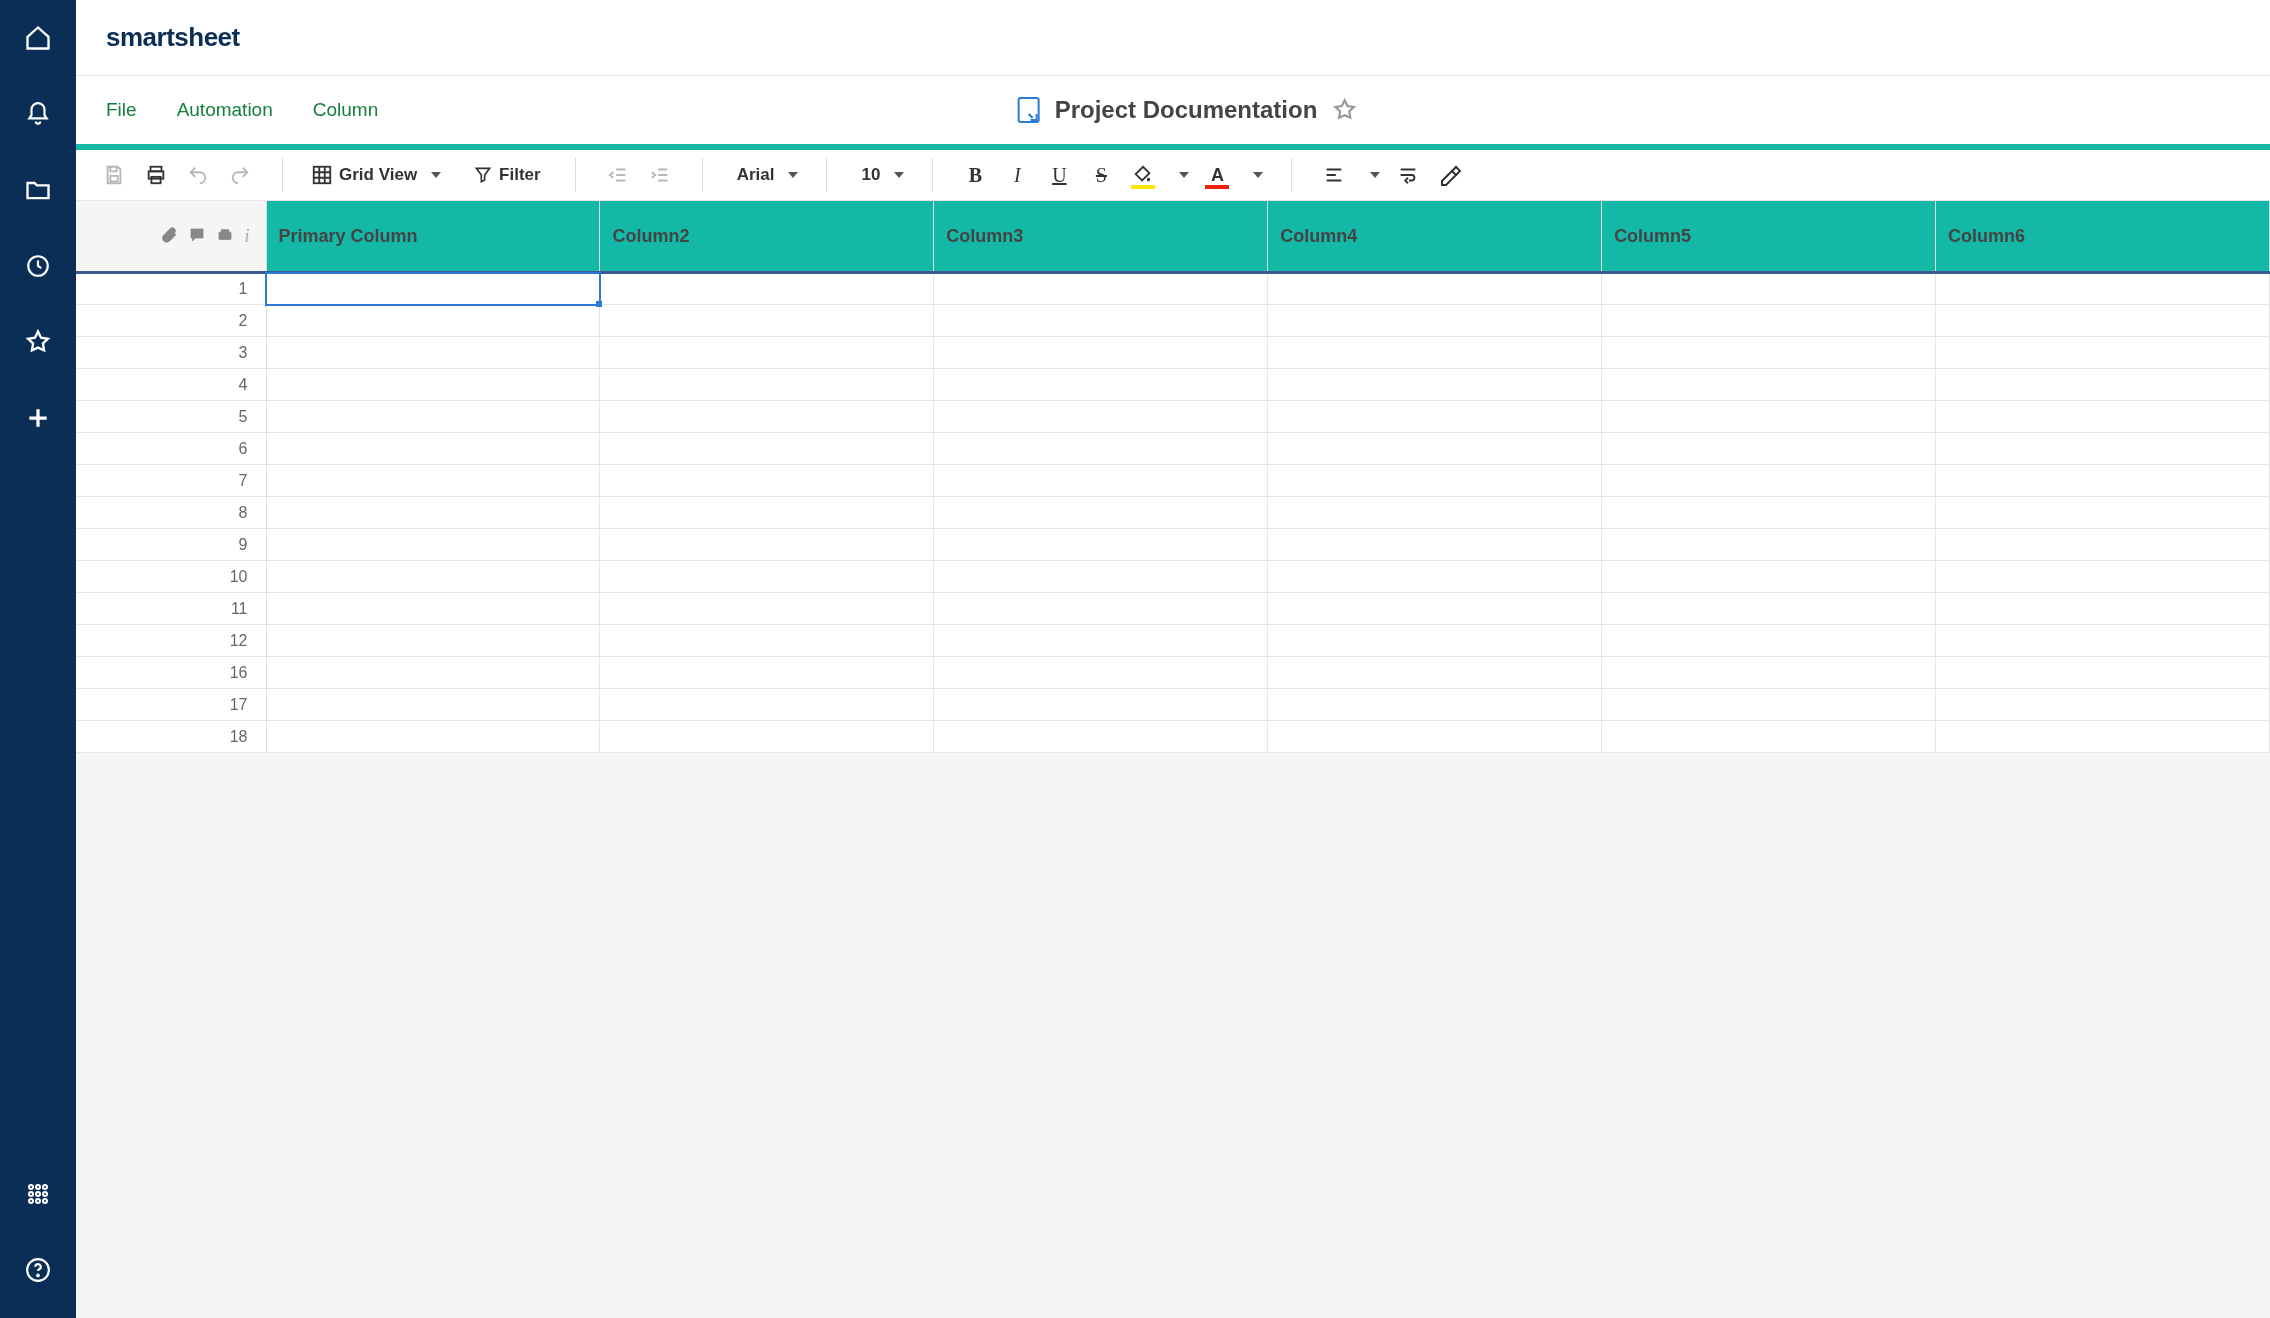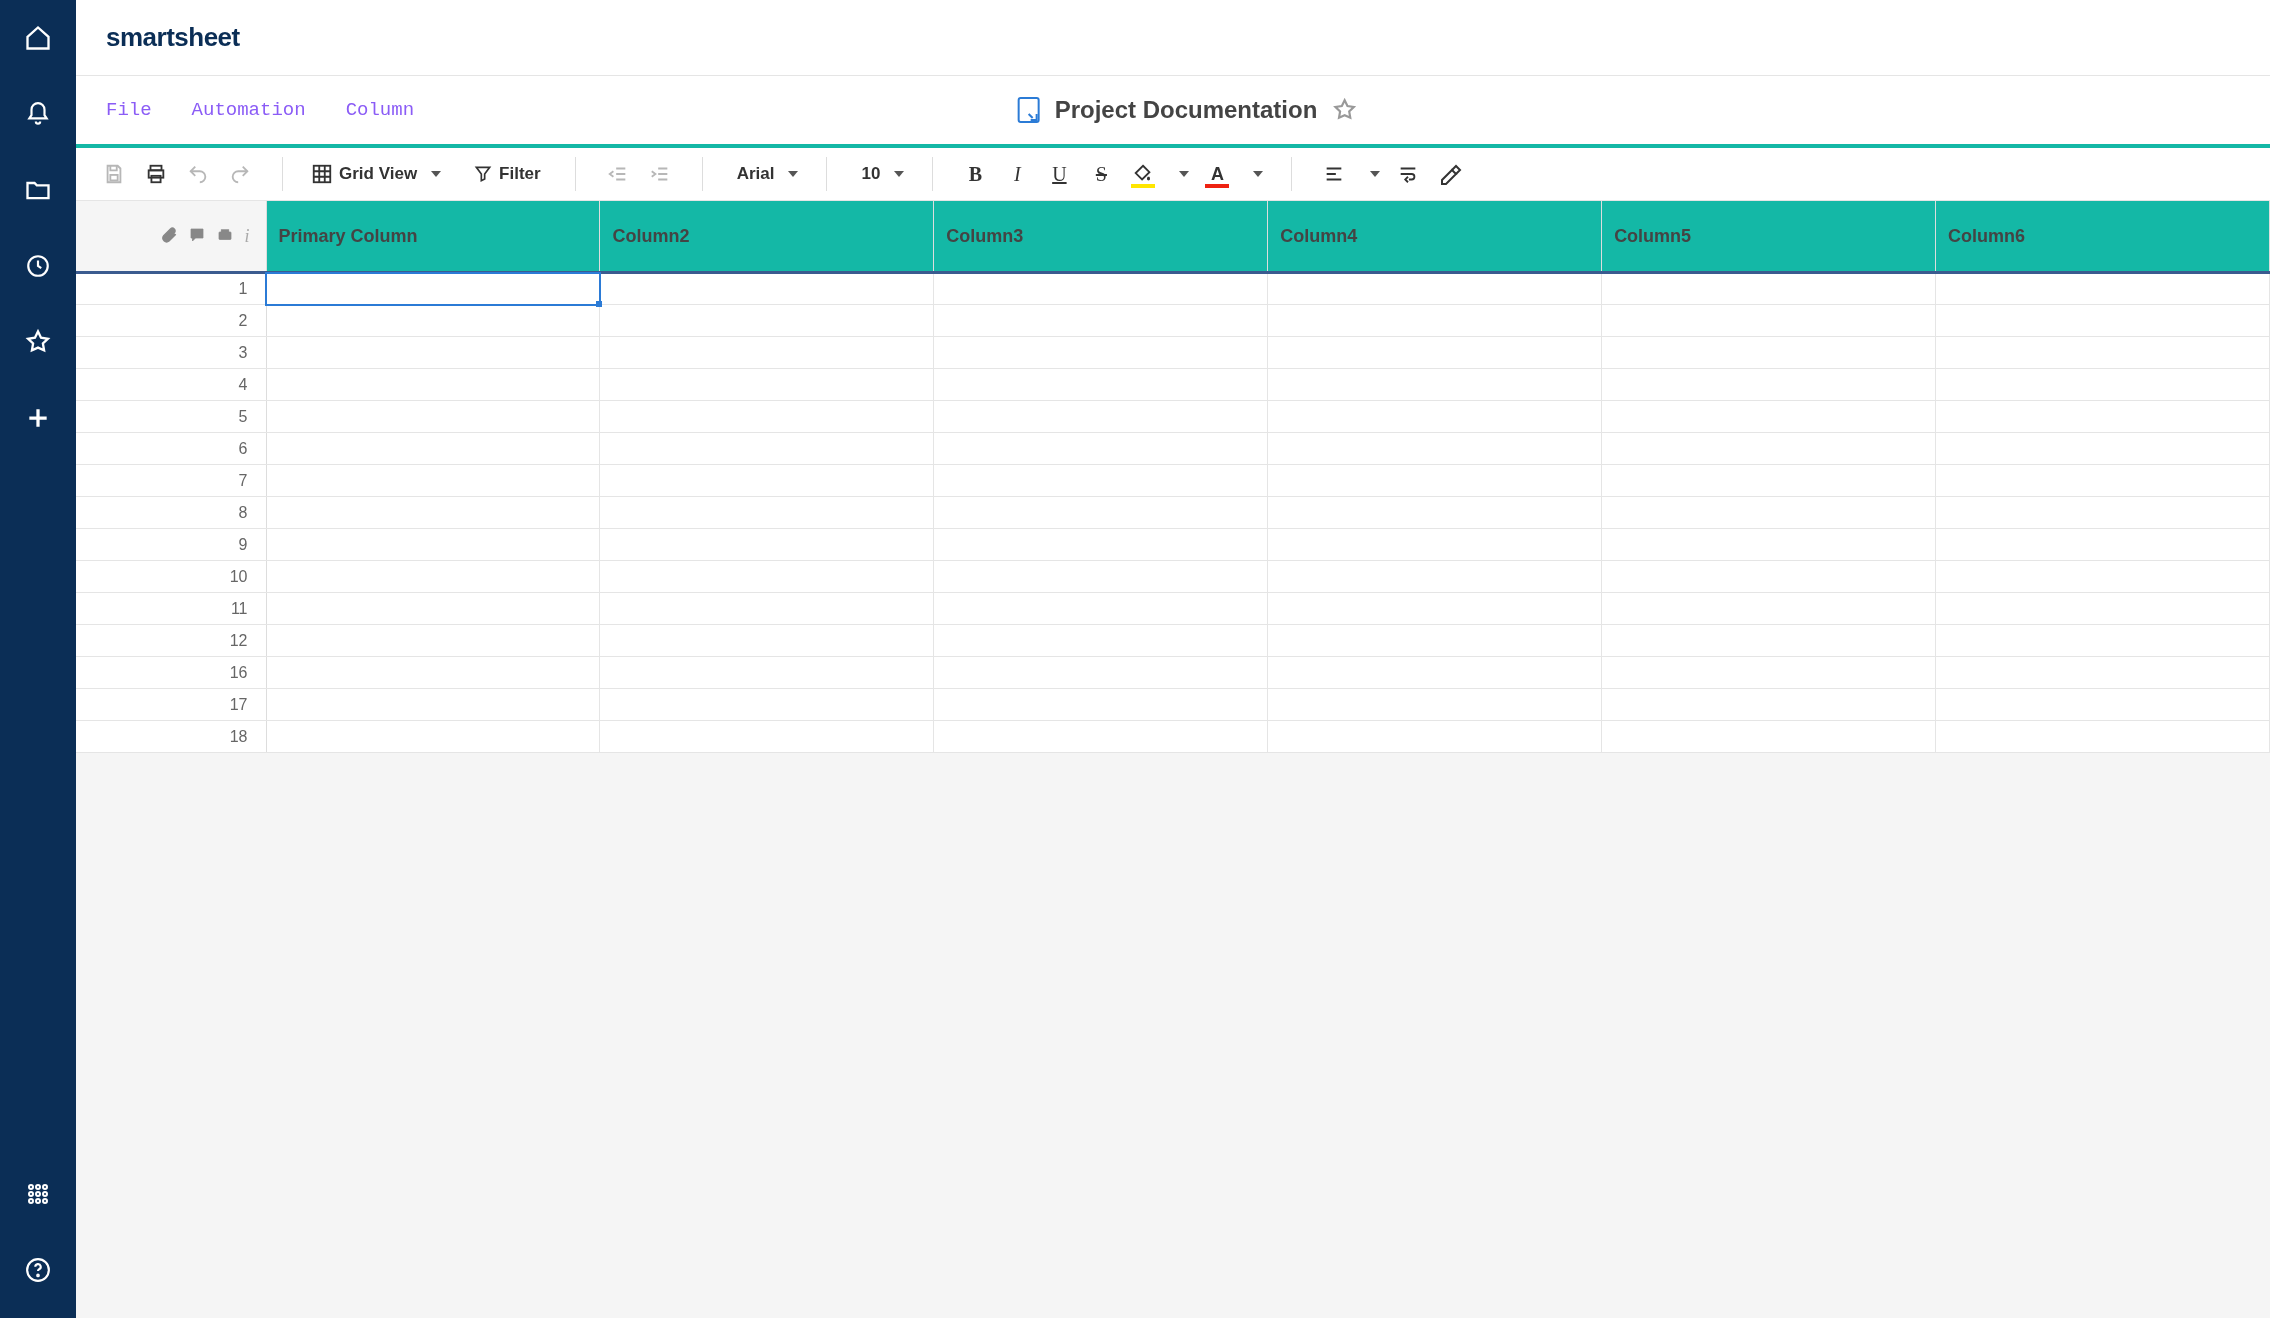--- a/index.html
+++ b/index.html
@@ -22,28 +22,28 @@
 
   
   .main { flex: 1; display: flex; flex-direction: column; overflow: hidden; }
 
   
   .brand-bar { height: 76px; display: flex; align-items: center; padding: 0 30px; border-bottom: 1px solid #e5e5e5; }
   .brand { font-size: 26px; font-weight: 600; color: #0b2e56; letter-spacing: -0.5px; }
 
   
   .menu-bar { height: 68px; display: flex; align-items: center; padding: 0 30px; gap: 40px; }
-  .menu-bar .menu-item { font-size: 19px; color: #8b5cf6; cursor: pointer; font-family: Liberation Mono, monospace; }
+  .menu-bar .menu-item { font-size: 19px; color: #15803d; cursor: pointer; }
   .title-wrap { margin-left: auto; margin-right: auto; position: absolute; left: 50%; transform: translateX(-50%); display: flex; align-items: center; gap: 14px; padding-left: 28px; }
   .sheet-icon { width: 24px; height: 28px; }
   .sheet-title { font-size: 24px; font-weight: 700; color: #444; }
   .star-btn { width: 26px; height: 26px; cursor: pointer; }
 
   
-  .toolbar { height: 56px; display: flex; align-items: center; padding: 0 20px; gap: 6px; border-top: 4px solid #14b8a6; }
+  .toolbar { height: 56px; display: flex; align-items: center; padding: 0 20px; gap: 6px; border-top: 6px solid #14b8a6; }
   .tb-sep { width: 1px; height: 34px; background: #ddd; margin: 0 18px; }
   .tb-btn { height: 36px; min-width: 36px; display: inline-flex; align-items: center; justify-content: center; padding: 0 4px; border-radius: 3px; cursor: pointer; position: relative; }
   .tb-btn.disabled { opacity: 0.35; cursor: default; }
   .tb-btn svg { stroke: #333; fill: none; stroke-width: 2; }
   .tb-label { font-size: 17px; font-weight: 600; color: #333; margin: 0 6px; }
   .tb-caret { width: 0; height: 0; border-left: 5px solid transparent; border-right: 5px solid transparent; border-top: 6px solid #555; margin-left: 8px; }
   .underline-yellow { position: absolute; bottom: 4px; left: 6px; right: 6px; height: 4px; background: #ffe600; }
   .underline-red { position: absolute; bottom: 4px; left: 6px; right: 6px; height: 4px; background: #e21; }
   .bold-letter { font-size: 20px; font-weight: 800; font-family: Georgia, serif; }
   .italic-letter { font-size: 20px; font-style: italic; font-family: Georgia, serif; }

